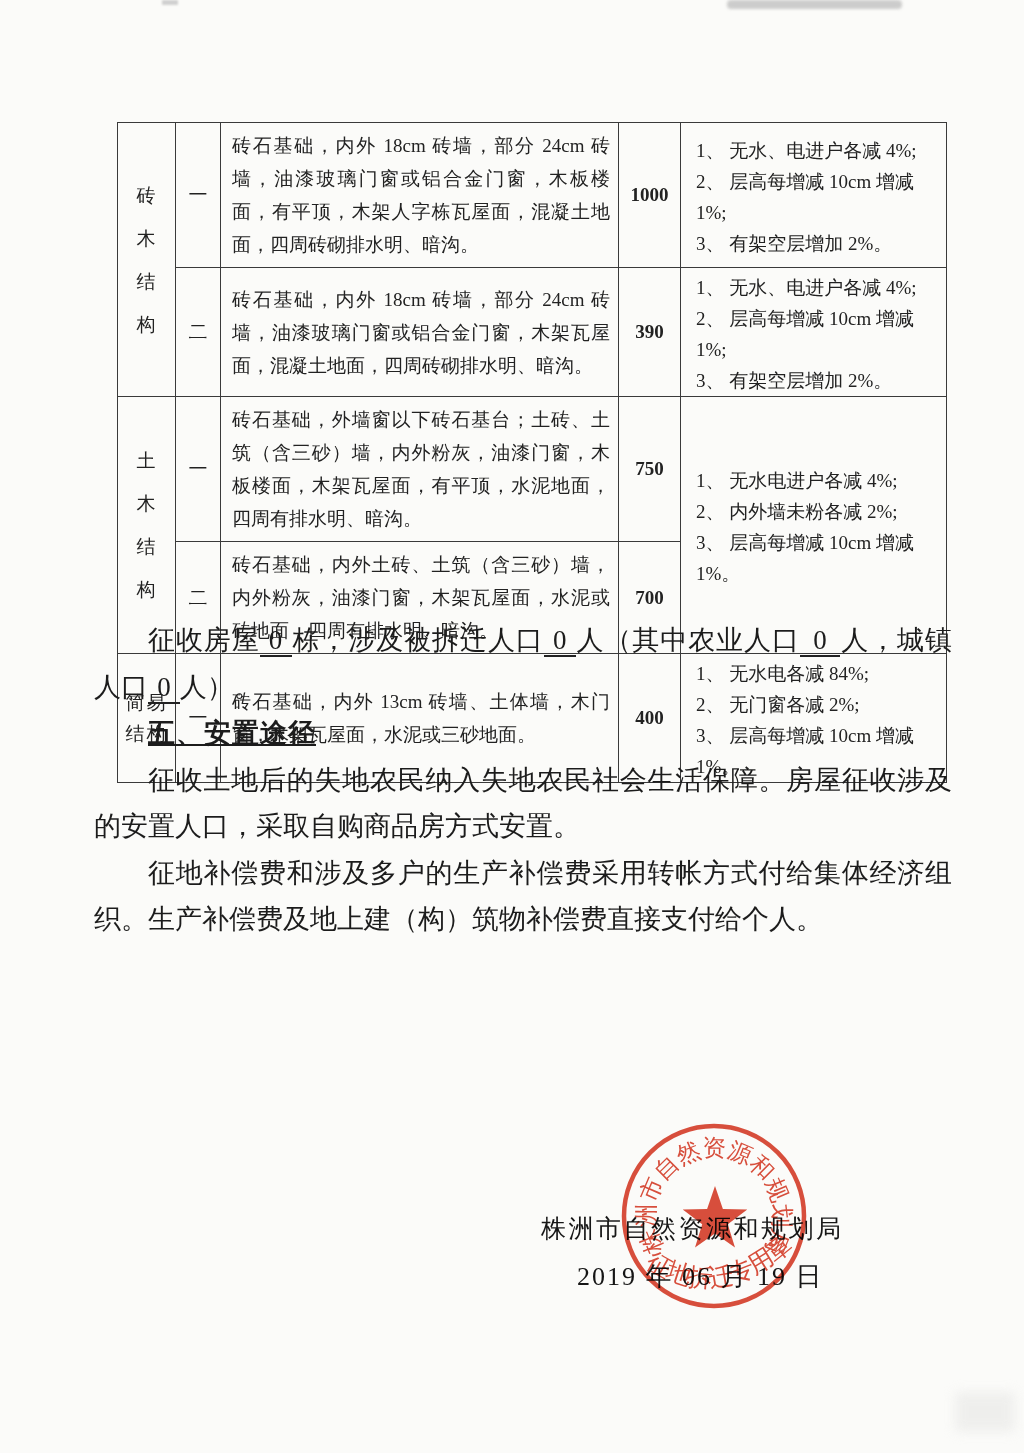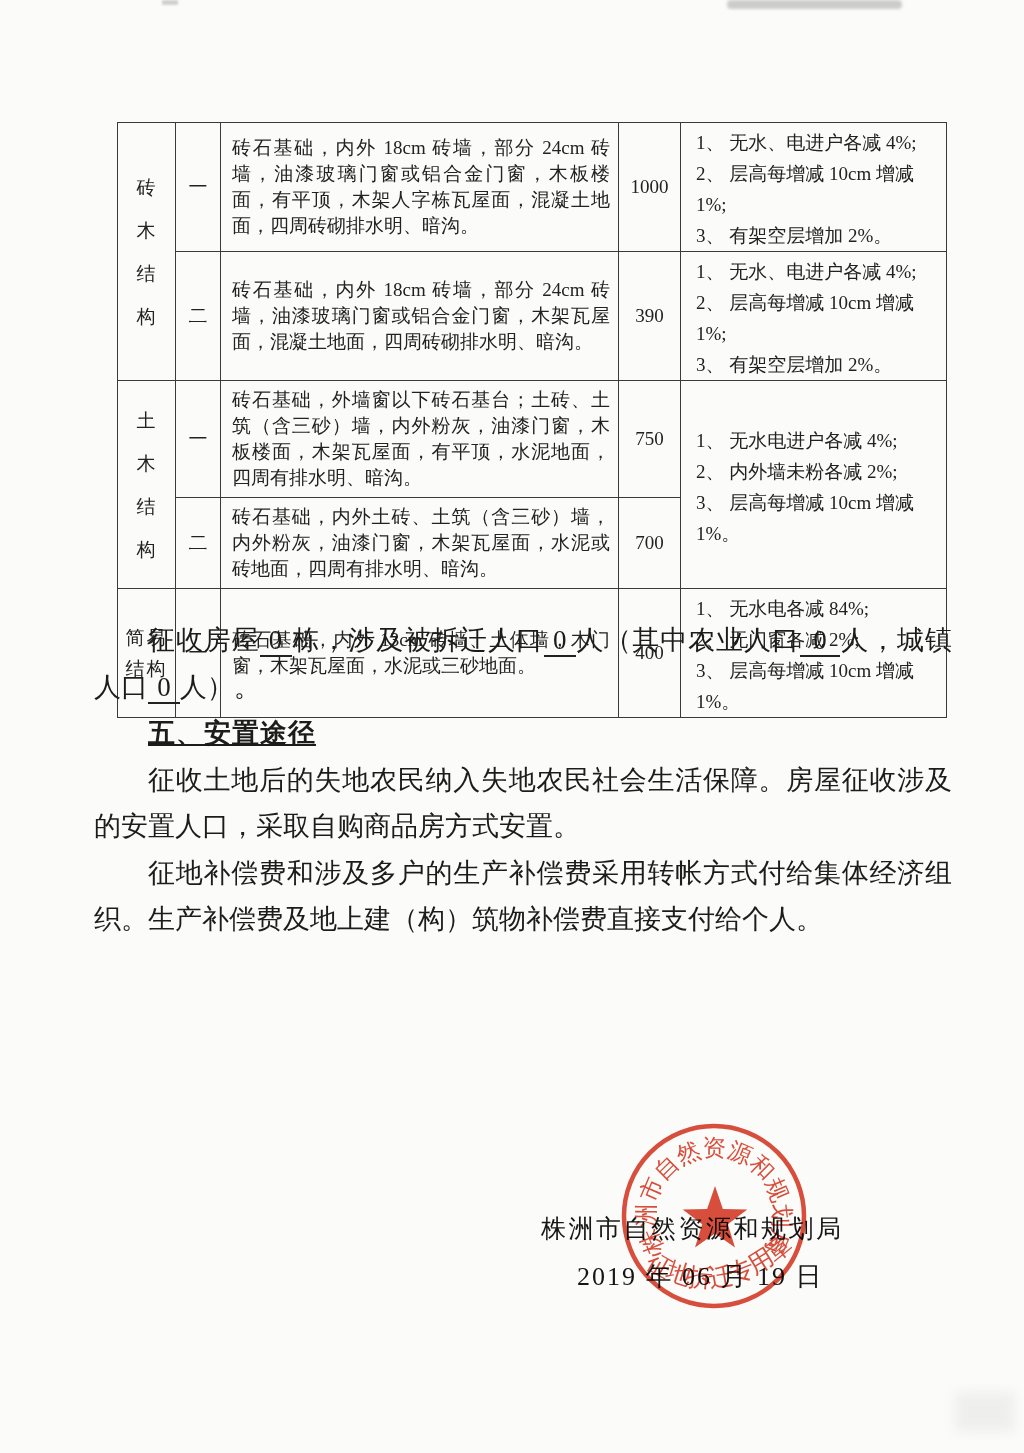--- a/index.html
+++ b/index.html
@@ -28,24 +28,24 @@
     vertical-align:middle;
     overflow:hidden;
   }
   td.struct{
     text-align:center;white-space:pre-line;
     line-height:43px;font-size:19px;letter-spacing:1px;
   }
   td.struct.two-line{line-height:31px;letter-spacing:2px;}
   td.grade{text-align:center;font-size:20px;}
   td.desc{
-    padding:6px 8px 6px 11px;line-height:26px;
+    padding:6px 8px 6px 11px;line-height:33px;
     text-align:justify;text-align-last:left;
   }
-  td.price{text-align:center;font-size:20px;}
+  td.price{text-align:center;font-size:20px;font-weight:bold;}
   td.notes{
     padding:4px 4px 0 15px;line-height:31px;
     white-space:pre-line;
   }
   
   .doc-text{
     position:absolute;left:94px;top:617px;width:858px;
     font-size:27px;line-height:46.5px;color:#1c1c1c;
   }
   .doc-text p{margin:0;text-indent:2em;text-align:justify;text-align-last:left;}

